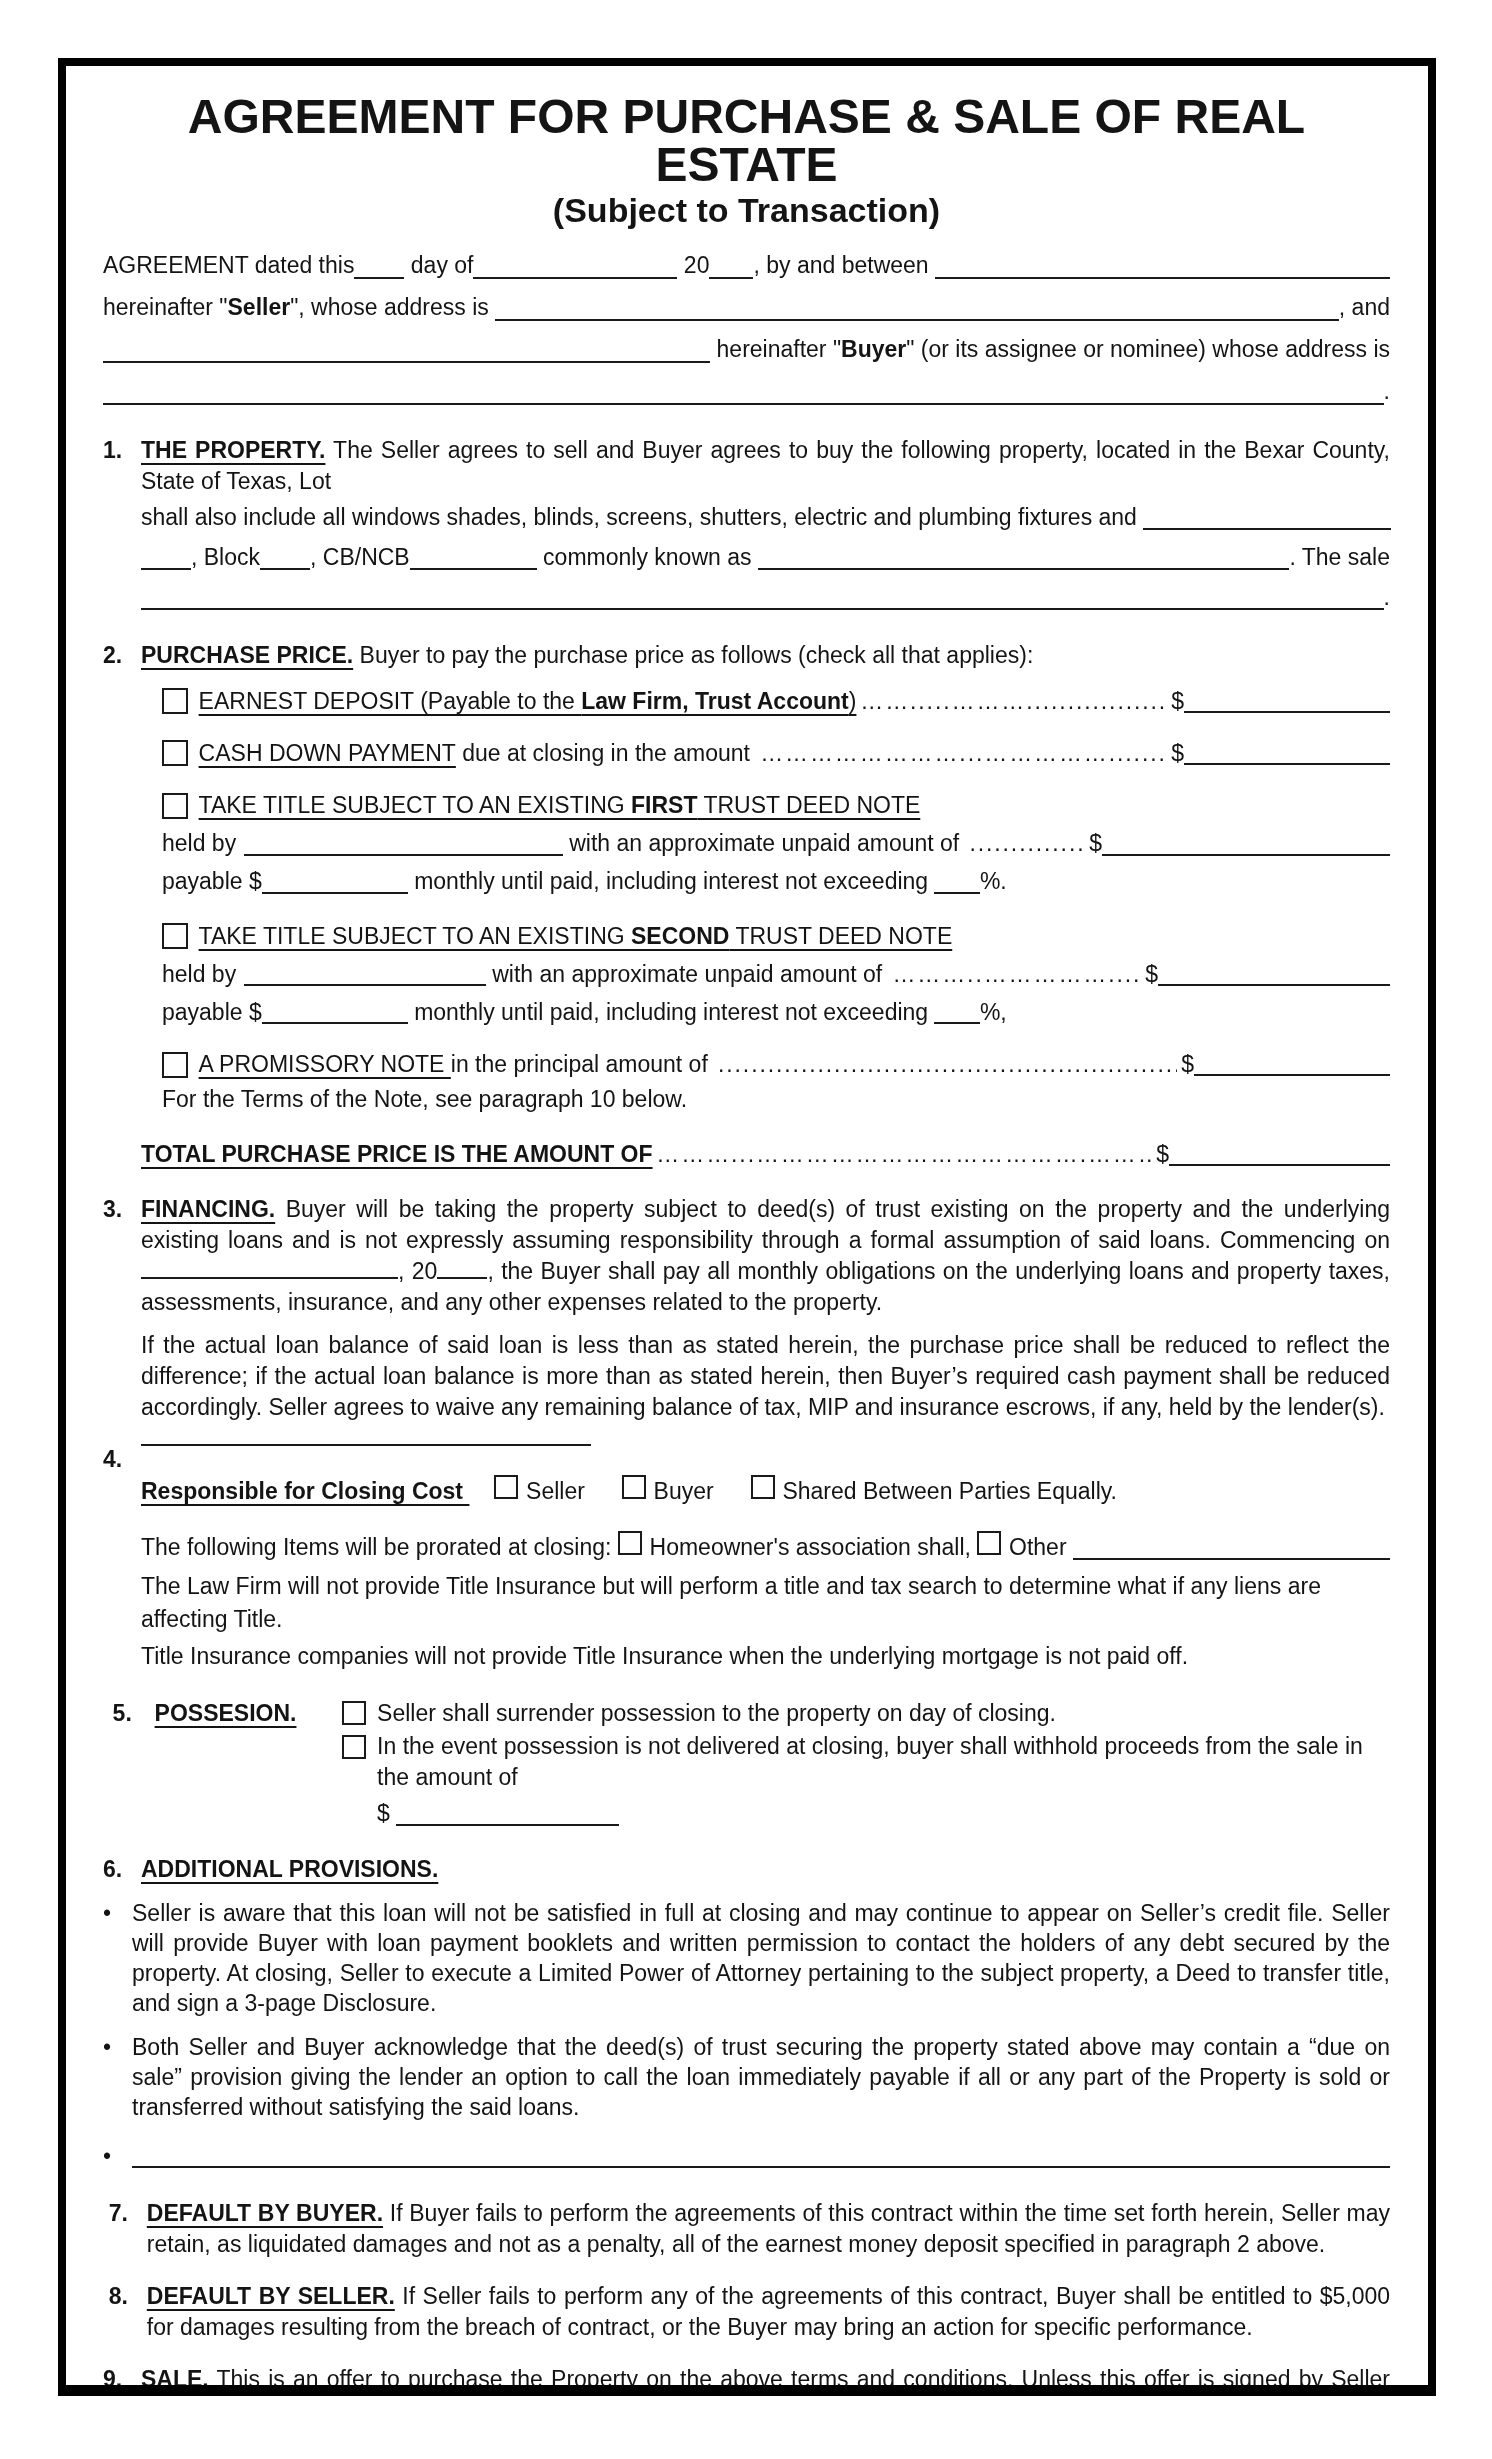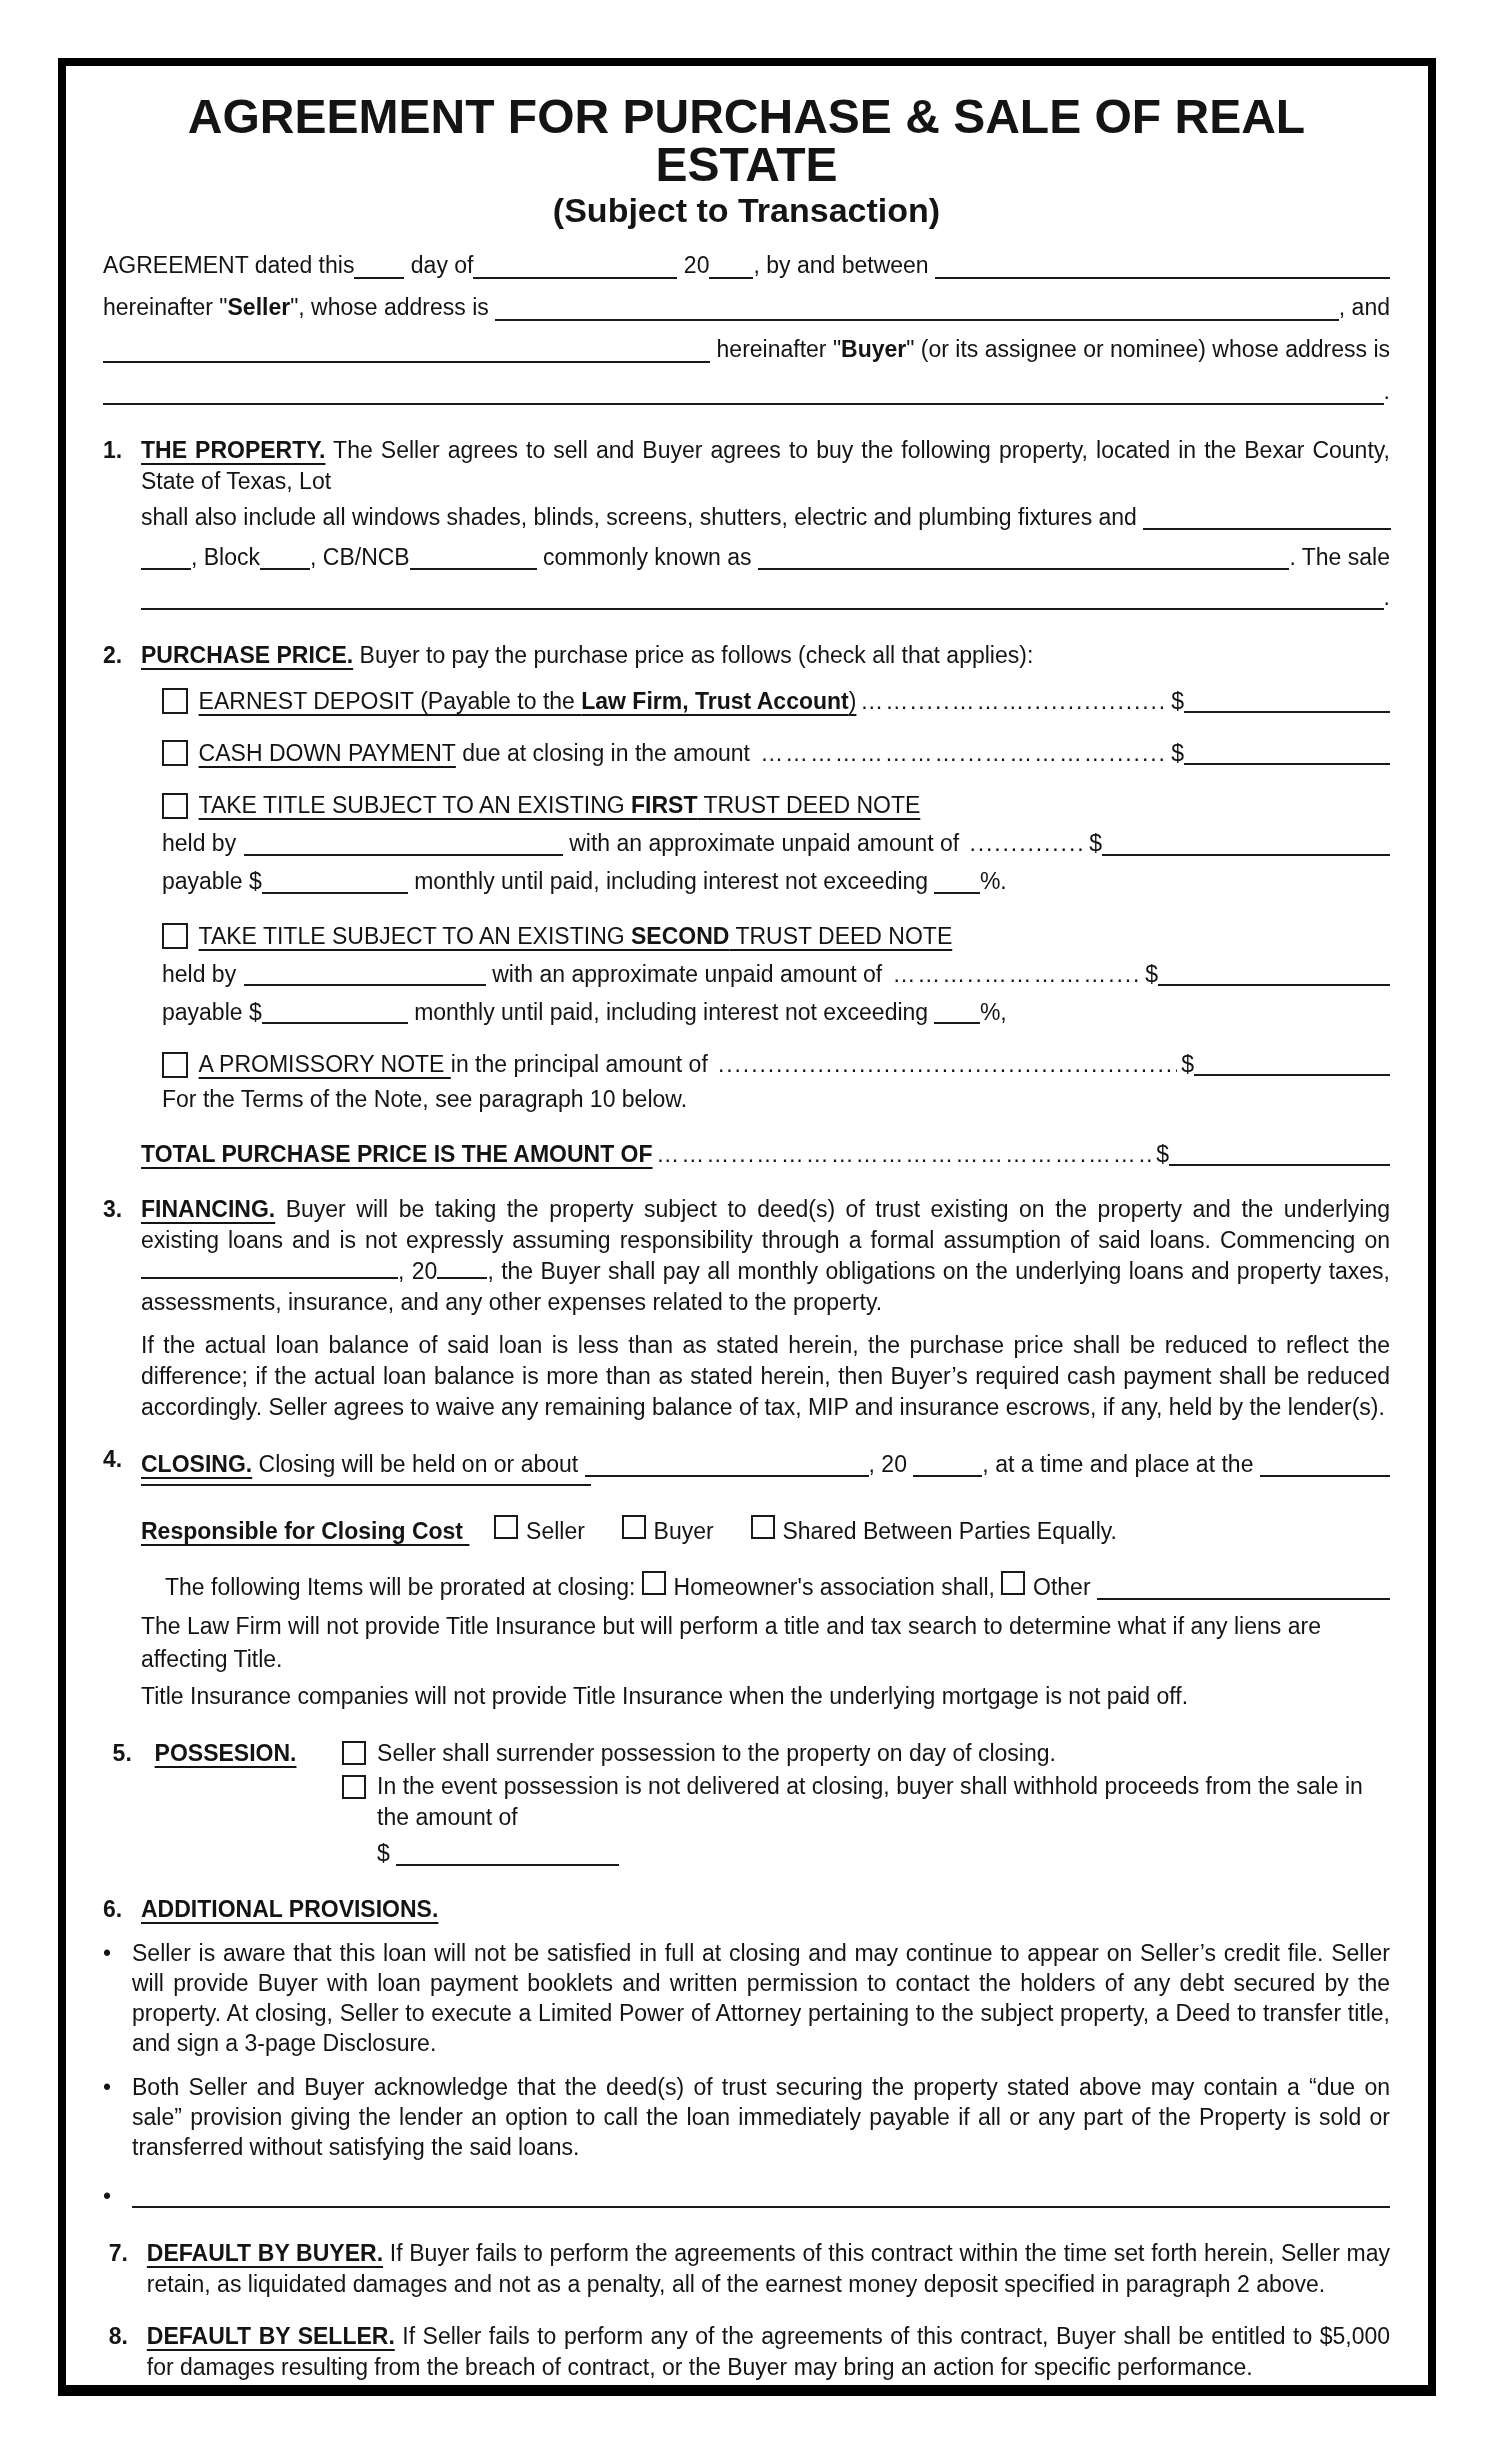--- a/index.html
+++ b/index.html
@@ -44,21 +44,21 @@
 
   .items { margin-left: 21px; }
   .item { margin-top: 11.5px; line-height: 37px; }
   .subln { line-height: 38px; }
   .totalrow { margin-top: 19px; line-height: 38px; }
 
   .p2 { margin-top: 11.5px; }
 
   .costrow { margin-top: 21px; line-height: 37px; }
   .costrow .gap1 { width: 25px; } .costrow .gap2 { width: 37px; }
-  .proraterow { margin-top: 19px; line-height: 37px; margin-left: 24px; }
+  .proraterow { margin-top: 19px; line-height: 37px; }
   .lawline { line-height: 33px; margin-top: 3.8px; }
   .deprow { line-height: 40px; }
 
   .bul { display: flex; margin-top: 13.4px; line-height: 30px; }
   .bdot { flex: 0 0 29px; }
   .btxt { flex: 1 1 auto; min-width: 0; }
   .bulblank { margin-top: 15.4px; line-height: 38px; }
 </style>
 </head>
 <body>
@@ -210,29 +210,20 @@
     <span class="num">3.</span>
     <div class="sb">
       <p class="just" style="margin:0"><span class="hu">FINANCING.</span><span> Buyer will be taking the property subject to deed(s) of trust existing on the property and the underlying existing loans and is not expressly assuming responsibility through a formal assumption of said loans. Commencing on </span><span class="bli" style="width:257px"></span><span>, 20</span><span class="bli" style="width:50px"></span><span>, the Buyer shall pay all monthly obligations on the underlying loans and property taxes, assessments, insurance, and any other expenses related to the property.</span></p>
       <p class="just p2" style="margin-bottom:0">If the actual loan balance of said loan is less than as stated herein, the purchase price shall be reduced to reflect the difference; if the actual loan balance is more than as stated herein, then Buyer’s required cash payment shall be reduced accordingly. Seller agrees to waive any remaining balance of tax, MIP and insurance escrows, if any, held by the lender(s).</p>
     </div>
   </div>
 
   <div class="sec" style="margin-top:21px">
     <span class="num">4.</span>
     <div class="sb">
-      <div class="row rl">
-        <span class="hu">CLOSING.</span>
-        <span> Closing will be held on or about </span>
-        <span class="bl" style="width:284px"></span>
-        <span>, 20 </span>
-        <span class="bl" style="width:69px"></span>
-        <span>, at a time and place at the </span>
-        <span class="fill"></span>
-      </div>
       <div class="row rl">
         <span class="bl" style="width:450px"></span>
       </div>
 
       <div class="row costrow">
         <span class="hu">Responsible for Closing Cost </span>
         <span class="gap1"></span>
         <span class="cbi"></span>
         <span style="margin-left:7.7px">Seller</span>
         <span class="gap2"></span>

